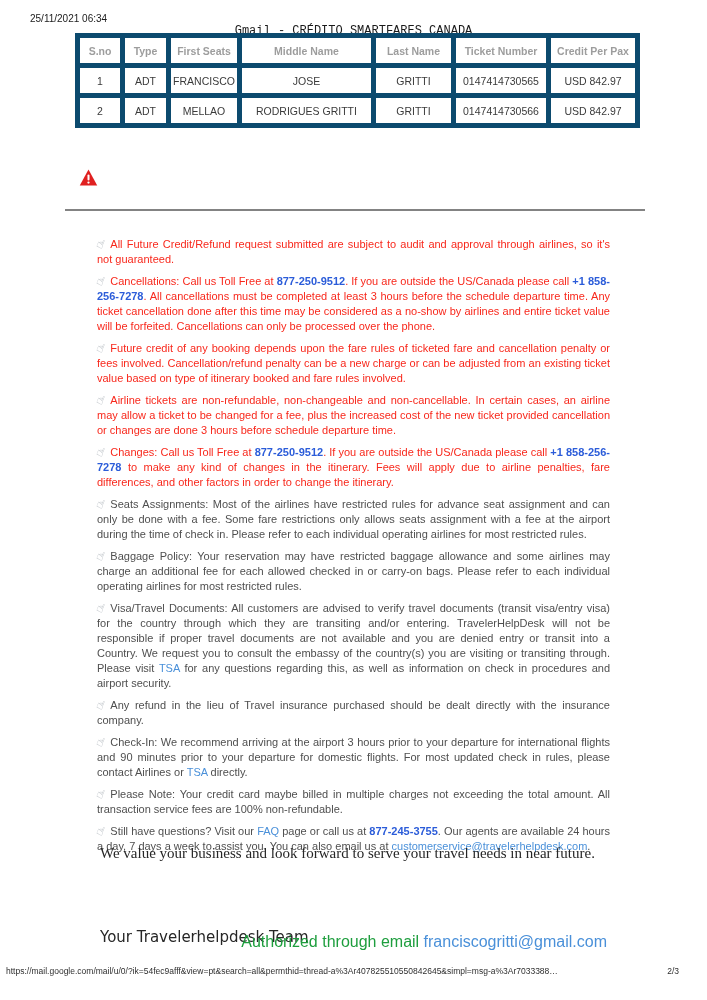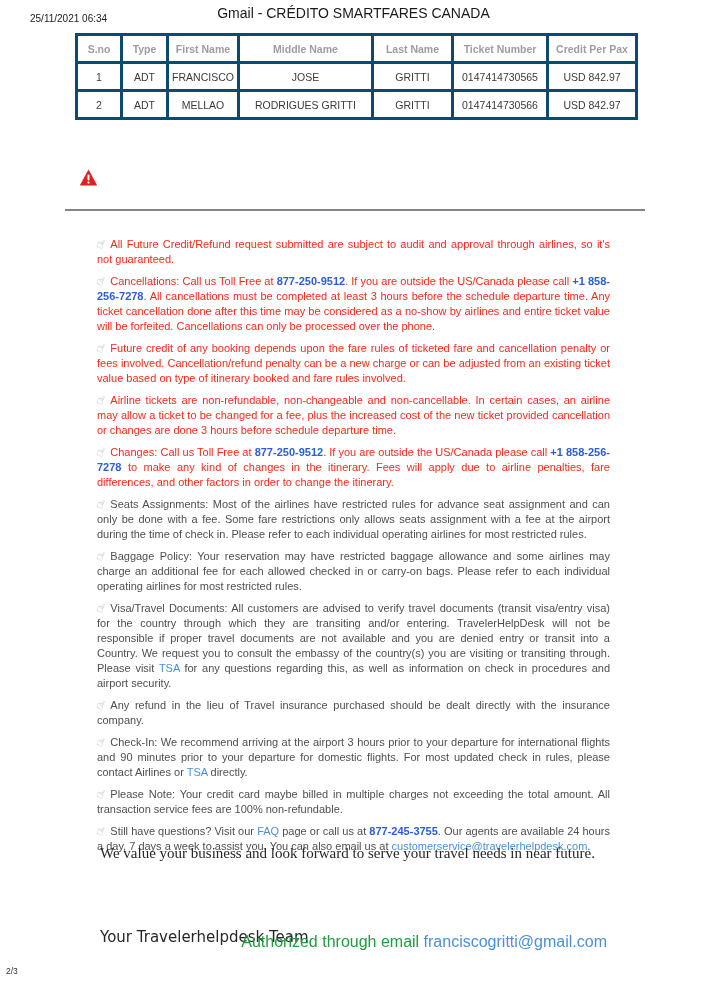--- a/index.html
+++ b/index.html
@@ -3,28 +3,28 @@
 <meta charset="utf-8">
 <style>
   html,body{margin:0;padding:0;}
   body{
     width:707px;height:1000px;position:relative;overflow:hidden;
     background:#ffffff;font-family:"Liberation Sans", sans-serif;
     -webkit-font-smoothing:antialiased;
   }
   
   .print-date{position:absolute;top:13px;left:30px;font-size:10px;color:#1a1a1a;}
-  .print-title{position:absolute;top:5px;left:50%;transform:translateX(-50%);font-size:14px;color:#1a1a1a;white-space:nowrap;}
+  .print-title{position:absolute;top:24px;left:50%;transform:translateX(-50%);font-size:12px;color:#1a1a1a;white-space:nowrap;font-family:Liberation Mono, monospace;}
   
   table.pax{
     position:absolute;top:33px;left:75px;width:560px;
     border-collapse:collapse;table-layout:fixed;font-size:10.5px;
   }
   table.pax th, table.pax td{
-    border:3px solid #0c4a6e;text-align:center;vertical-align:middle;
+    border:5px solid #0c4a6e;text-align:center;vertical-align:middle;
     height:25px;padding:0 2px;overflow:hidden;white-space:nowrap;
   }
   table.pax th{color:#9d9d9d;font-weight:bold;}
   table.pax td{color:#3a3a3a;}
   
   .imp-head{position:absolute;top:169px;left:79px;display:flex;align-items:center;gap:11px;}
   .imp-head .title{font-size:17px;font-weight:bold;color:#e32a2a;letter-spacing:.2px;}
   .warn-svg{display:block;}
   .rule{position:absolute;top:209px;left:65px;width:580px;height:2px;background:#838383;}
   
@@ -67,21 +67,21 @@
       <col style="width:71px">
     <col style="width:134px">
       <col style="width:80px">
       <col style="width:95px">
       <col style="width:89px">
   </colgroup>
   <thead>
       <tr>
         <th>S.no</th>
         <th>Type</th>
-        <th>First Name</th>
+        <th>First Seats</th>
         <th>Middle Name</th>
         <th>Last Name</th>
         <th>Ticket Number</th>
         <th>Credit Per Pax</th>
       </tr>
     </thead>
   <tbody>
       <tr>
         <td>1</td>
         <td>ADT</td>
@@ -128,14 +128,15 @@
   </div>
 
 <div class="sig">We value your business and look forward to serve your travel needs in near future.</div>
 <div class="sig-team">Your Travelerhelpdesk Team</div>
 
 <div class="auth">
   <span class="label">Authorized through email </span><span class="email">franciscogritti@gmail.com</span>
 </div>
 
 <div class="print-footer">
+  <span class="url">https://mail.google.com/mail/u/0/?ik=54fec9afff&amp;view=pt&amp;search=all&amp;permthid=thread-a%3Ar407825510550842645&amp;simpl=msg-a%3Ar7033388…</span>
   <span class="pageno">2/3</span>
 </div>
 
 </body></html>

